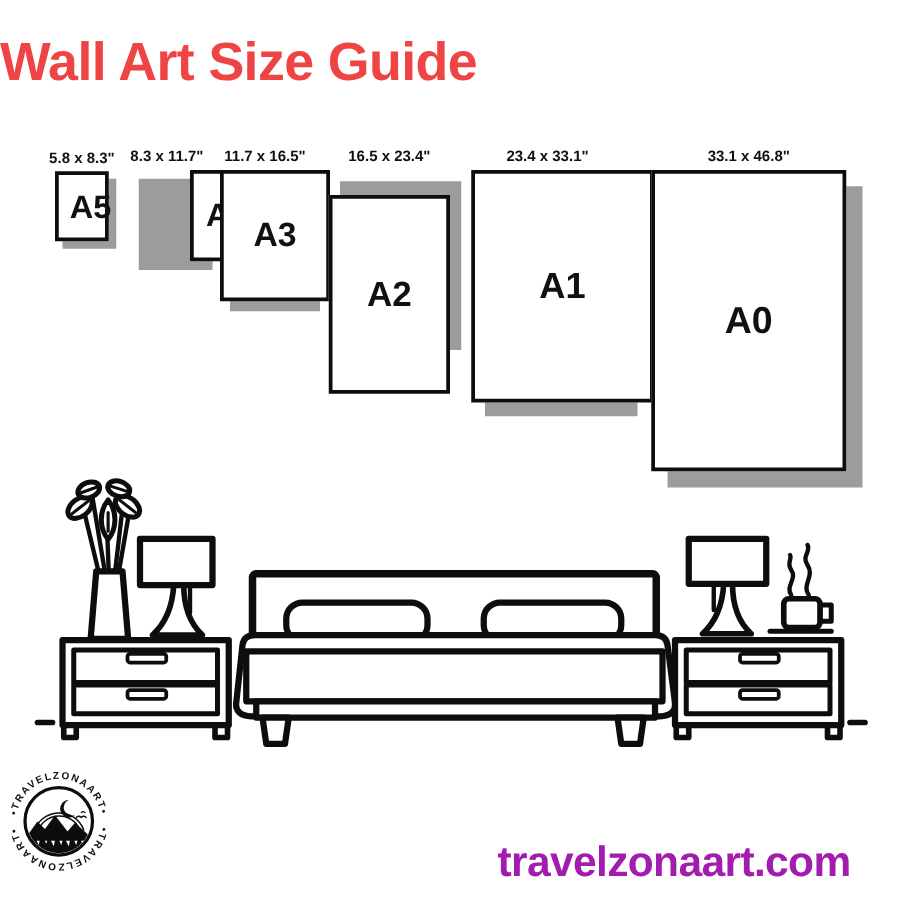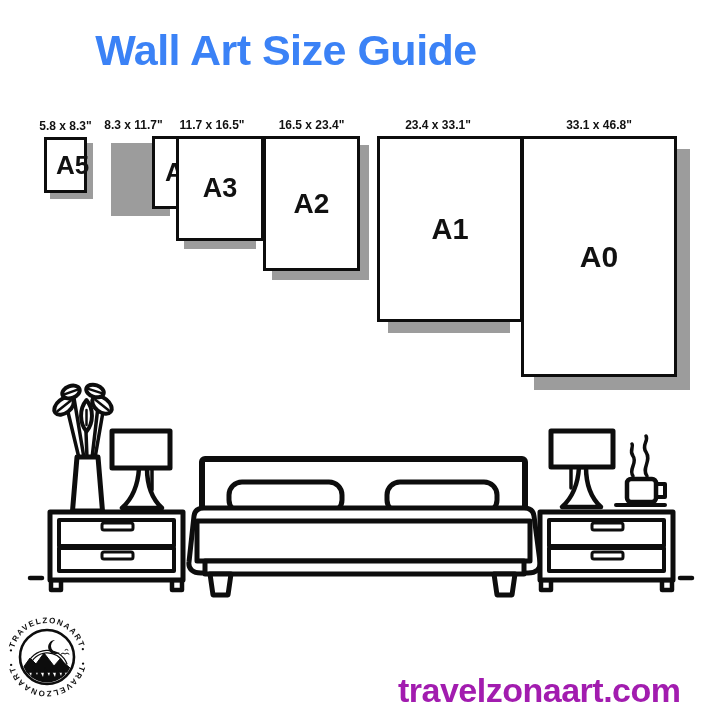--- a/index.html
+++ b/index.html
@@ -2,22 +2,22 @@
 <html><head>
 <meta charset="utf-8">
 <style>
   html,body{margin:0;padding:0;}
   body{
     width:720px;height:720px;position:relative;overflow:hidden;
     background:#ffffff;color:#0d0d0d;
     font-family:"Liberation Sans", sans-serif;
   }
   .page-title{
-    position:absolute;top:26px;left:0;width:572px;text-align:center;
-    font-size:43px;font-weight:bold;letter-spacing:-0.5px;color:#3b82f6;
+    position:absolute;top:26px;left:0;width:572px;text-align:left;
+    font-size:43px;font-weight:bold;letter-spacing:-0.5px;color:#ef4444;
   }
   .size-card{position:absolute;}
   .paper-shadow{position:absolute;background:#9c9c9c;}
   .paper{
     position:absolute;left:0;top:0;background:#ffffff;border:3px solid #0d0d0d;
     box-sizing:border-box;display:flex;align-items:center;justify-content:center;
     font-weight:bold;color:#111;
   }
   .dims{
     position:absolute;left:50%;bottom:calc(100% + 4px);transform:translateX(-50%);
@@ -54,21 +54,21 @@
     </div>
     <div class="size-card" style="left: 176px; top: 136px; width: 72px; height: 105px;">
       <div class="paper-shadow" style="left: 8px; top: 8px; width: 72px; height: 105px; background: rgb(156, 156, 156);"></div>
       <div class="paper" style="width: 88px; height: 105px; font-size: 27px; border-color: rgb(13, 13, 13);">
         <span>A3</span>
       </div>
       <div class="dims">11.7 x 16.5"</div>
     </div>
     <div class="size-card" style="left: 263px; top: 136px; width: 97px; height: 135px;">
       <div class="paper-shadow" style="left: 9px; top: 9px; width: 97px; height: 135px; background: rgb(156, 156, 156);"></div>
-      <div class="paper" style="width: 97px; height: 135px; font-size: 28px; border-color: rgb(13, 13, 13);">
+      <div class="paper" style="width: 97px; height: 159px; font-size: 28px; border-color: rgb(13, 13, 13); margin-top: 20px;">
         <span>A2</span>
       </div>
       <div class="dims">16.5 x 23.4"</div>
     </div>
     <div class="size-card" style="left: 377px; top: 136px; width: 122px; height: 186px;">
       <div class="paper-shadow" style="left: 11px; top: 11px; width: 122px; height: 186px; background: rgb(156, 156, 156);"></div>
       <div class="paper" style="width: 146px; height: 186px; font-size: 29px; border-color: rgb(13, 13, 13);">
         <span>A1</span>
       </div>
       <div class="dims">23.4 x 33.1"</div>

